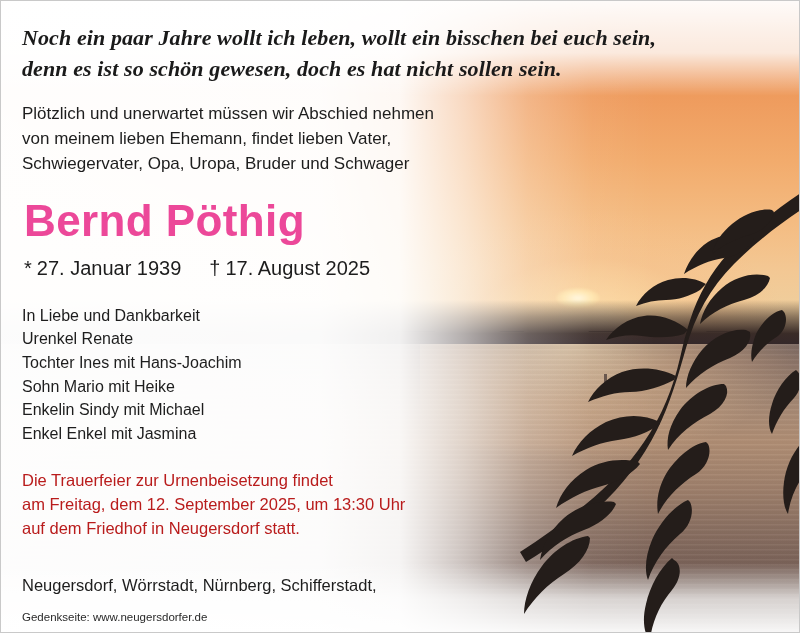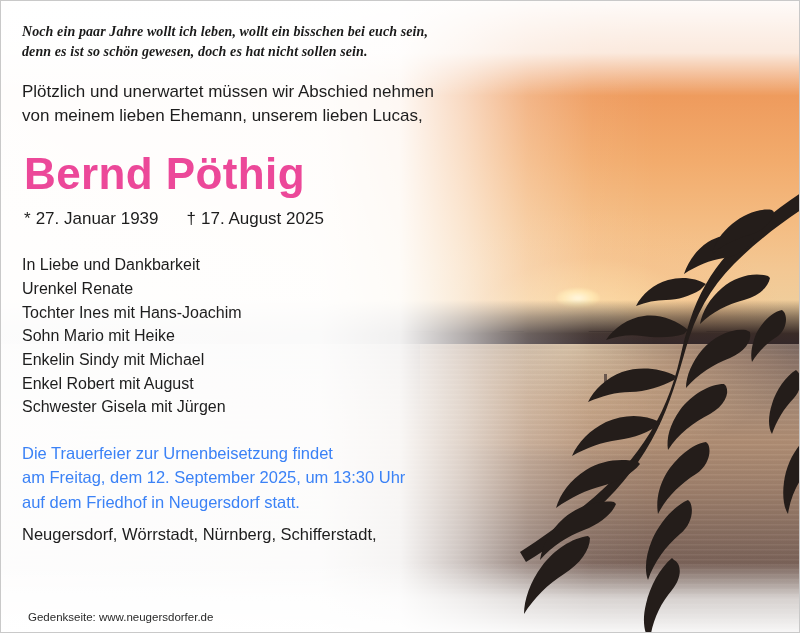--- a/index.html
+++ b/index.html
@@ -173,71 +173,71 @@
   
   .content {
     position: relative;
     z-index: 2;
     padding: 18px 26px 0 22px;
   }
   .verse {
     font-family: "Liberation Serif", serif;
     font-style: italic;
     font-weight: bold;
-    font-size: 14px;
+    font-size: 22px;
     line-height: 1.42;
     color: #1a1a1a;
     margin: 4px 0 18px 0;
     letter-spacing: .1px;
   }
   .intro {
     font-size: 17px;
     line-height: 1.45;
     color: #1d1d1d;
     margin-bottom: 22px;
   }
   .name {
     font-size: 44px;
     font-weight: bold;
     letter-spacing: .4px;
     color: #ec4899;
     margin: 0 0 12px 2px;
     line-height: 1.05;
   }
   .dates {
-    font-size: 17px;
+    font-size: 20px;
     color: #1d1d1d;
     margin: 0 0 24px 2px;
     display: flex;
     gap: 28px;
   }
   .dates .star-sym,
   .dates .cross-sym { margin-right: 5px; }
   .gratitude {
     font-size: 16px;
     line-height: 1.48;
     color: #1d1d1d;
     margin-bottom: 22px;
   }
   .gratitude div { white-space: nowrap; }
   .ceremony {
     font-size: 16.5px;
     line-height: 1.48;
-    color: #3b82f6;
-    margin-bottom: 8px;
+    color: #b91c1c;
+    margin-bottom: 32px;
   }
   .places {
     font-size: 16.5px;
     line-height: 1.48;
     color: #1d1d1d;
     margin-bottom: 16px;
   }
   .memorial {
     position: absolute;
-    left: 28px;
+    left: 22px;
     bottom: 10px;
     z-index: 3;
     font-size: 11.5px;
     color: #2a2a2a;
   }
   .border-frame {
     position: absolute;
     inset: 0;
     z-index: 4;
     border: 1px solid #c9c9c9;
@@ -290,42 +290,42 @@
 
   <div class="content">
 
     <div class="verse">
       <div>Noch ein paar Jahre wollt ich leben, wollt ein bisschen bei euch sein,</div>
       <div>denn es ist so schön gewesen, doch es hat nicht sollen sein.</div>
     </div>
 
     <div class="intro">
       <div>Plötzlich und unerwartet müssen wir Abschied nehmen</div>
-      <div>von meinem lieben Ehemann, unserem lieben Lucas,</div>
+      <div>von meinem lieben Ehemann, findet lieben Vater,</div>
+      <div>Schwiegervater, Opa, Uropa, Bruder und Schwager</div>
     </div>
 
     <div class="name">Bernd Pöthig</div>
 
     <div class="dates">
       <div>
         <span class="star-sym">*</span><span>27. Januar 1939</span>
       </div>
       <div>
         <span class="cross-sym">†</span><span>17. August 2025</span>
       </div>
     </div>
 
     <div class="gratitude">
       <div>In Liebe und Dankbarkeit</div>
       <div>Urenkel Renate</div>
       <div>Tochter Ines mit Hans-Joachim</div>
       <div>Sohn Mario mit Heike</div>
       <div>Enkelin Sindy mit Michael</div>
-      <div>Enkel Robert mit August</div>
-      <div>Schwester Gisela mit Jürgen</div>
+      <div>Enkel Enkel mit Jasmina</div>
     </div>
 
     <div class="ceremony">
       <div>Die Trauerfeier zur Urnenbeisetzung findet</div>
       <div>am Freitag, dem 12. September 2025, um 13:30 Uhr</div>
       <div>auf dem Friedhof in Neugersdorf statt.</div>
     </div>
 
     <div class="places">
       <div>Neugersdorf, Wörrstadt, Nürnberg, Schifferstadt,</div>

